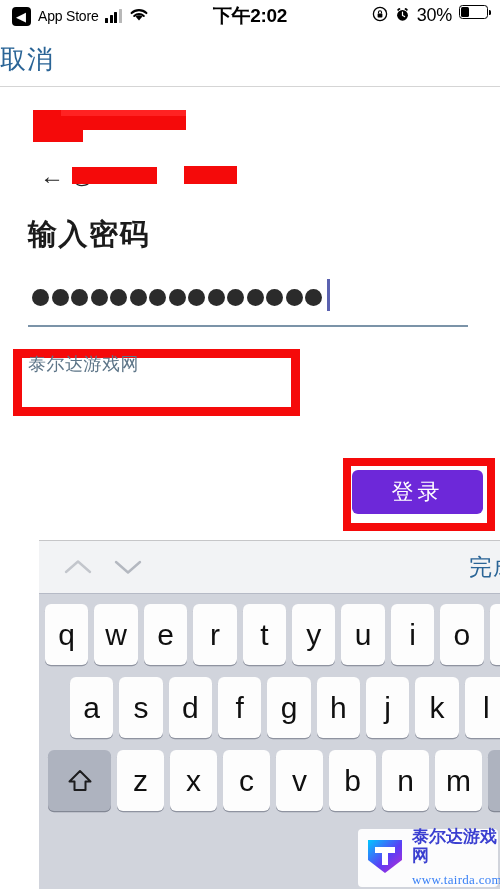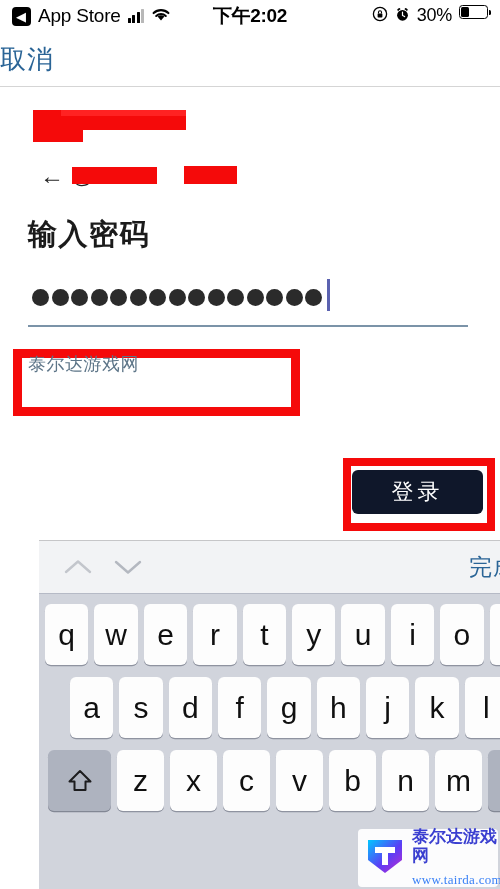--- a/index.html
+++ b/index.html
@@ -26,21 +26,21 @@
   }
   .sb-left { display: flex; align-items: center; gap: 7px; }
   .back-chip {
     display: inline-flex; align-items: center; justify-content: center;
     width: 19px; height: 19px;
     background: #000; color: #fff;
     border-radius: 4px;
     font-size: 13px; line-height: 1;
     padding-right: 1px;
   }
-  .sb-app-name { font-size: 19px; letter-spacing: -0.2px; }
+  .sb-app-name { font-size: 14px; letter-spacing: -0.2px; }
   .signal-bars { display: inline-flex; align-items: flex-end; gap: 1.5px; height: 14px; }
   .signal-bars i { display: block; width: 3px; background: #000; border-radius: 0.5px; }
   .signal-bars i:nth-child(1) { height: 5px; }
   .signal-bars i:nth-child(2) { height: 8px; }
   .signal-bars i:nth-child(3) { height: 11px; }
   .signal-bars i:nth-child(4) { height: 14px; background: #b8b8b8; }
   .wifi-ico { width: 20px; height: 15px; }
   .sb-center {
     position: absolute; left: 0; right: 0;
     text-align: center;
@@ -194,21 +194,21 @@
     font-size: 18px;
     color: #5d7588;
     letter-spacing: 0.5px;
     cursor: pointer;
   }
 
   
   #login-btn {
     position: absolute; left: 352px; top: 383px;
     width: 131px; height: 44px;
-    background: #0f172a;
+    background: #6d28d9;
     border-radius: 6px;
     display: flex; align-items: center; justify-content: center;
     color: #fff;
     font-size: 22px;
     letter-spacing: 4px;
     cursor: pointer;
   }
   #login-annotation {
     position: absolute; left: 343px; top: 371px;
     width: 152px; height: 73px;

